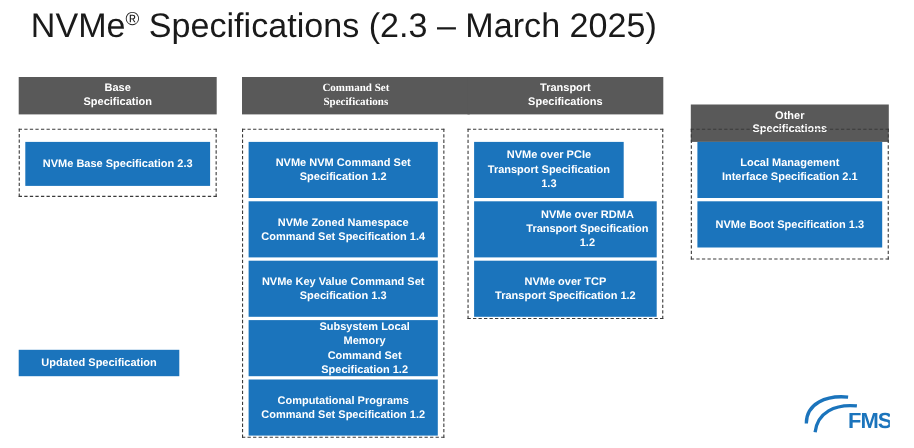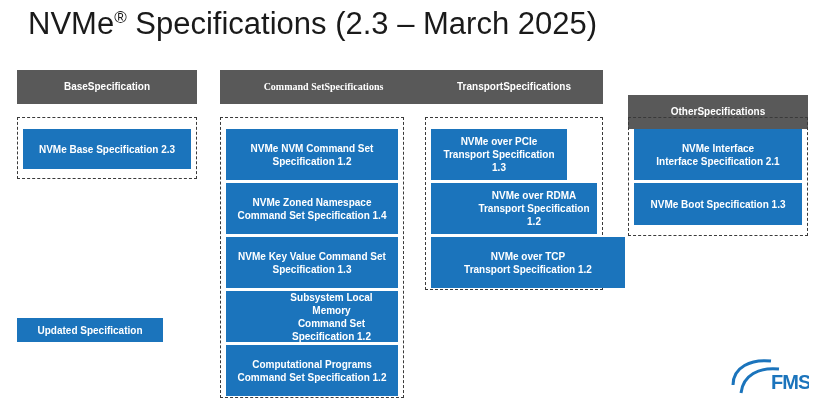--- a/index.html
+++ b/index.html
@@ -40,21 +40,21 @@
     background: #595959;
     color: #ffffff;
     font-size: 10px;
     font-weight: bold;
     text-align: center;
     line-height: 1.25;
     padding: 7px 4px;
     box-sizing: border-box;
     height: 34px;
     display: flex;
-    flex-direction: row;
+    flex-direction: column;
     justify-content: center;
     align-items: center;
   }
   .dashgroup {
     position: absolute;
     border: 1px dashed #3a3a3a;
     box-sizing: border-box;
   }
   .spec-box {
     background: #1b74bc;
@@ -157,34 +157,34 @@
   </div>
   <div class="dashgroup" style="left:425px; top:117px; width:178px; height:173px;"></div>
   <div class="spec-box" style="left:431px; top:129px; width:136px; height:51px;">
     <span>NVMe over PCIe</span>
     <span>Transport Specification 1.3</span>
   </div>
   <div class="spec-box" style="left:431px; top:183px; width:166px; height:51px;padding-left:45px;">
     <span>NVMe over RDMA</span>
     <span>Transport Specification 1.2</span>
   </div>
-  <div class="spec-box" style="left:431px; top:237px; width:194px; height:51px;">
+  <div class="spec-box" style="left:431px; top:237px; width:166px; height:51px;">
     <span>NVMe over TCP</span>
     <span>Transport Specification 1.2</span>
   </div>
 
   <div class="column" style="left:628px; width:180px;">
     <div class="col-header" style="width:180px;margin-top:25px;">
       <span>Other</span>
       <span>Specifications</span>
     </div>
   </div>
   <div class="dashgroup" style="left:628px; top:117px; width:180px; height:119px;"></div>
   <div class="spec-box" style="left:634px; top:129px; width:168px; height:51px;">
-    <span>NVMe Interface</span>
+    <span>Local Management</span>
     <span>Interface Specification 2.1</span>
   </div>
   <div class="spec-box" style="left:634px; top:183px; width:168px; height:42px;">
     <span>NVMe Boot Specification 1.3</span>
   </div>
 
   <div class="legend-box">
     <span>Updated Specification</span>
   </div>
 

